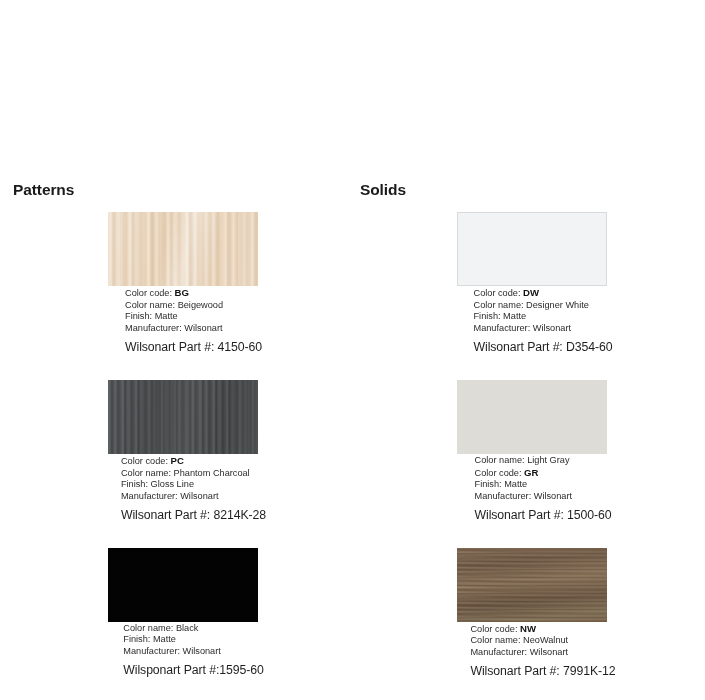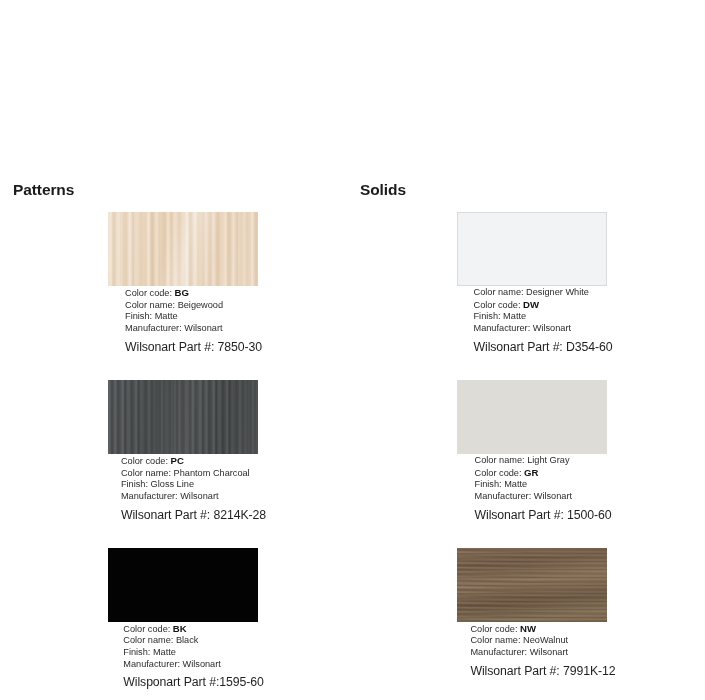--- a/index.html
+++ b/index.html
@@ -175,21 +175,21 @@
           <div class="swatch-inner"></div>
         </div>
         <div class="info">
           <div class="info-line">
             <span>Color code:</span>
             <span class="code-value">BG</span>
           </div>
           <div class="info-line">Color name: Beigewood</div>
           <div class="info-line">Finish: Matte</div>
           <div class="info-line">Manufacturer: Wilsonart</div>
-          <div class="part-number">Wilsonart Part #: 7850-30</div>
+          <div class="part-number">Wilsonart Part #: 4150-60</div>
         </div>
       </div>
 
       <div class="swatch-row">
         <div class="swatch sw-pc">
           <div class="swatch-inner"></div>
         </div>
         <div class="info">
           <div class="info-line">
             <span>Color code:</span>
@@ -200,45 +200,41 @@
           <div class="info-line">Manufacturer: Wilsonart</div>
           <div class="part-number">Wilsonart Part #: 8214K-28</div>
         </div>
       </div>
 
       <div class="swatch-row">
         <div class="swatch sw-bk">
           <div class="swatch-inner"></div>
         </div>
         <div class="info">
-          <div class="info-line">
-            <span>Color code:</span>
-            <span class="code-value">BK</span>
-          </div>
           <div class="info-line">Color name: Black</div>
           <div class="info-line">Finish: Matte</div>
           <div class="info-line">Manufacturer: Wilsonart</div>
           <div class="part-number">Wilsponart Part #:1595-60</div>
         </div>
       </div>
     </div>
 
     <div class="column right">
       <div class="section-title">Solids</div>
 
       <div class="swatch-row">
         <div class="swatch sw-dw">
           <div class="swatch-inner"></div>
         </div>
         <div class="info">
+          <div class="info-line">
+            <span>Color code:</span>
+            <span class="code-value">DW</span>
+          </div>
           <div class="info-line">Color name: Designer White</div>
-          <div class="info-line">
-            <span>Color code:</span>
-            <span class="code-value">DW</span>
-          </div>
           <div class="info-line">Finish: Matte</div>
           <div class="info-line">Manufacturer: Wilsonart</div>
           <div class="part-number">Wilsonart Part #: D354-60</div>
         </div>
       </div>
 
       <div class="swatch-row">
         <div class="swatch sw-gr">
           <div class="swatch-inner"></div>
         </div>

